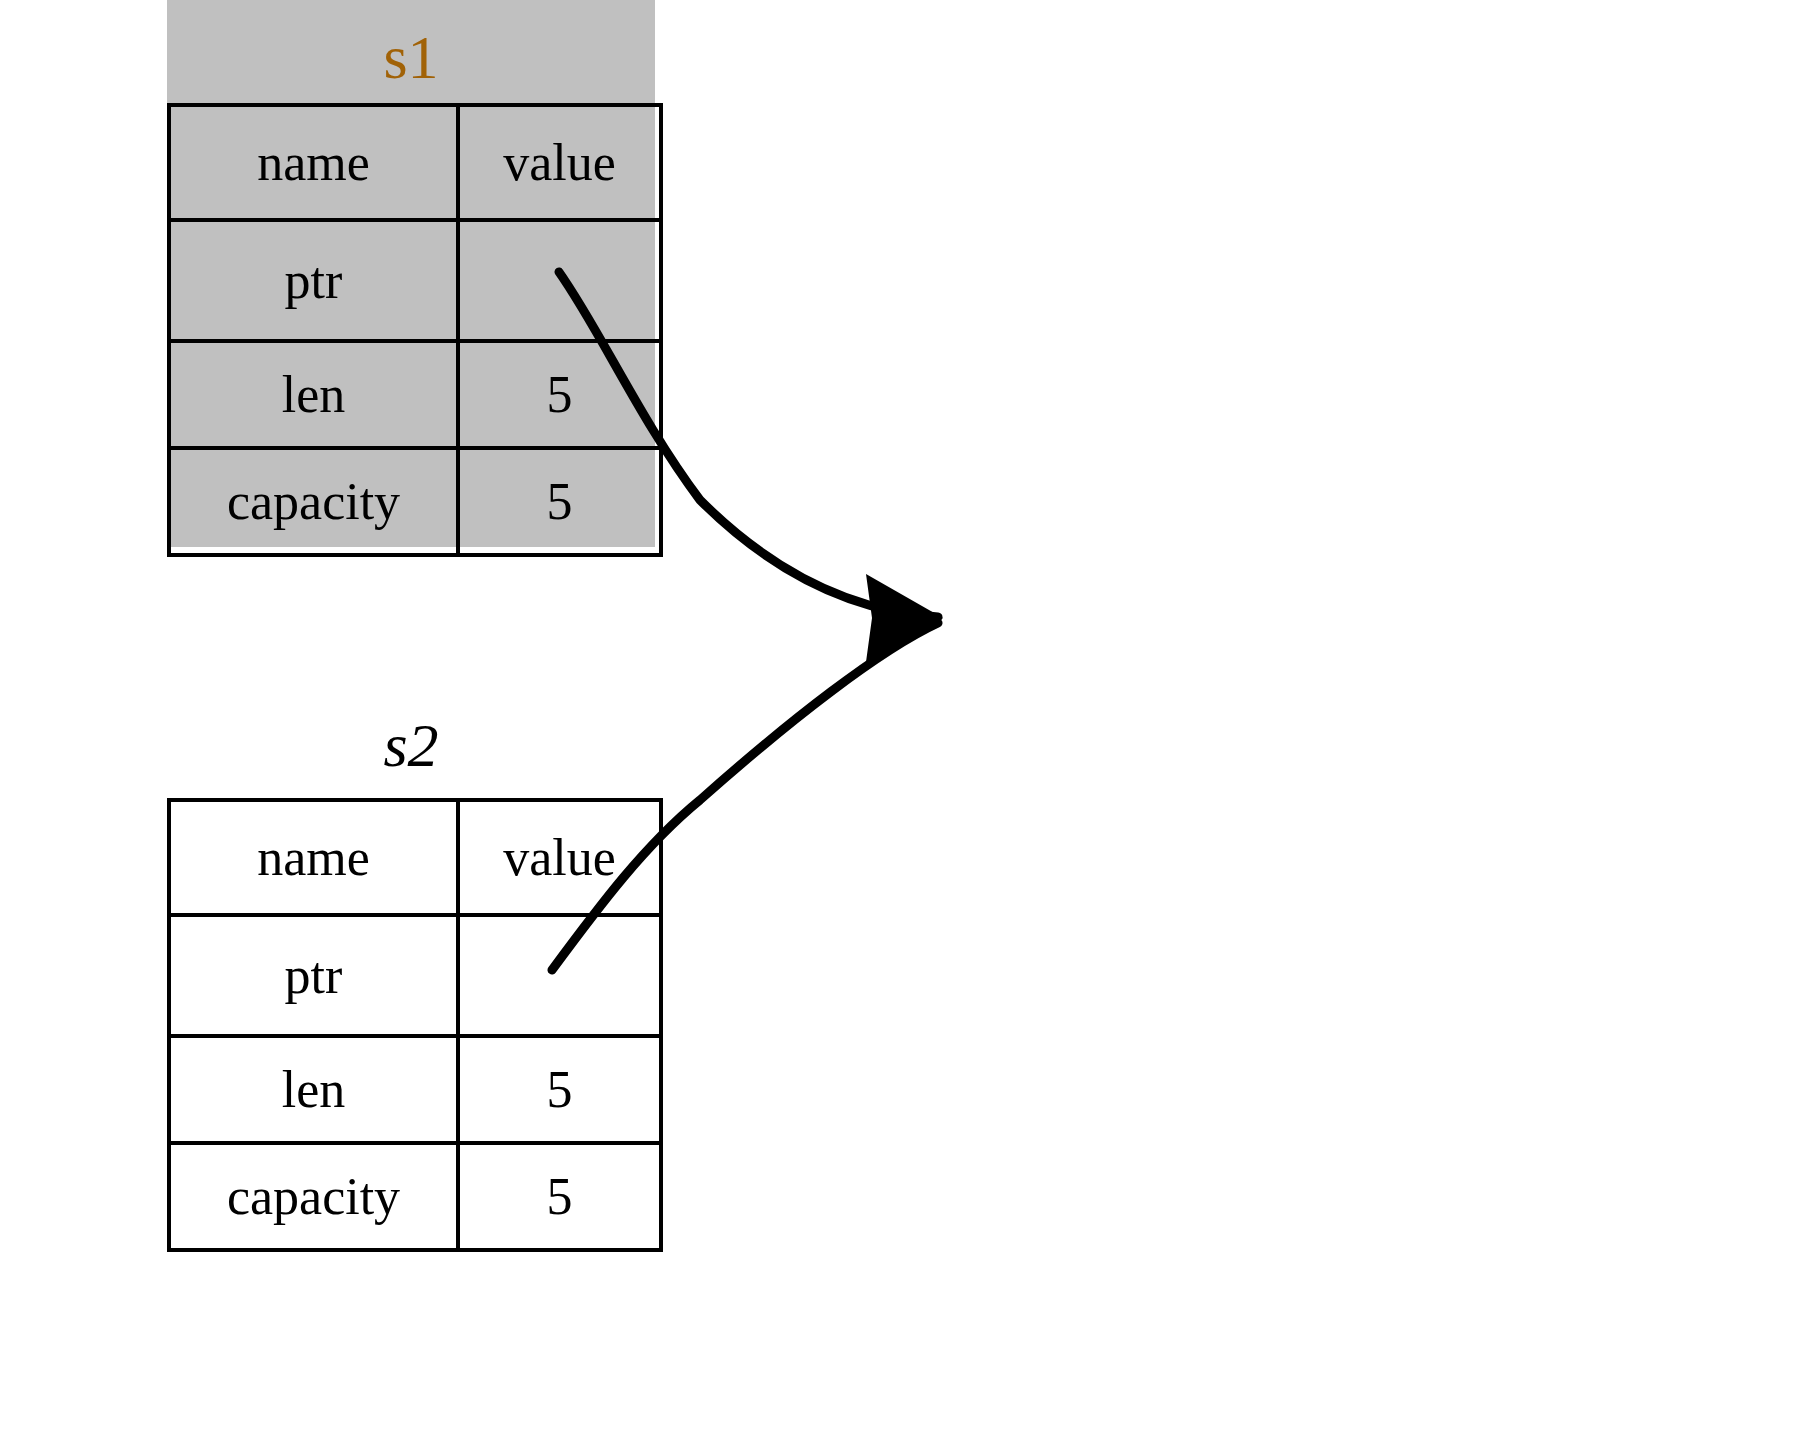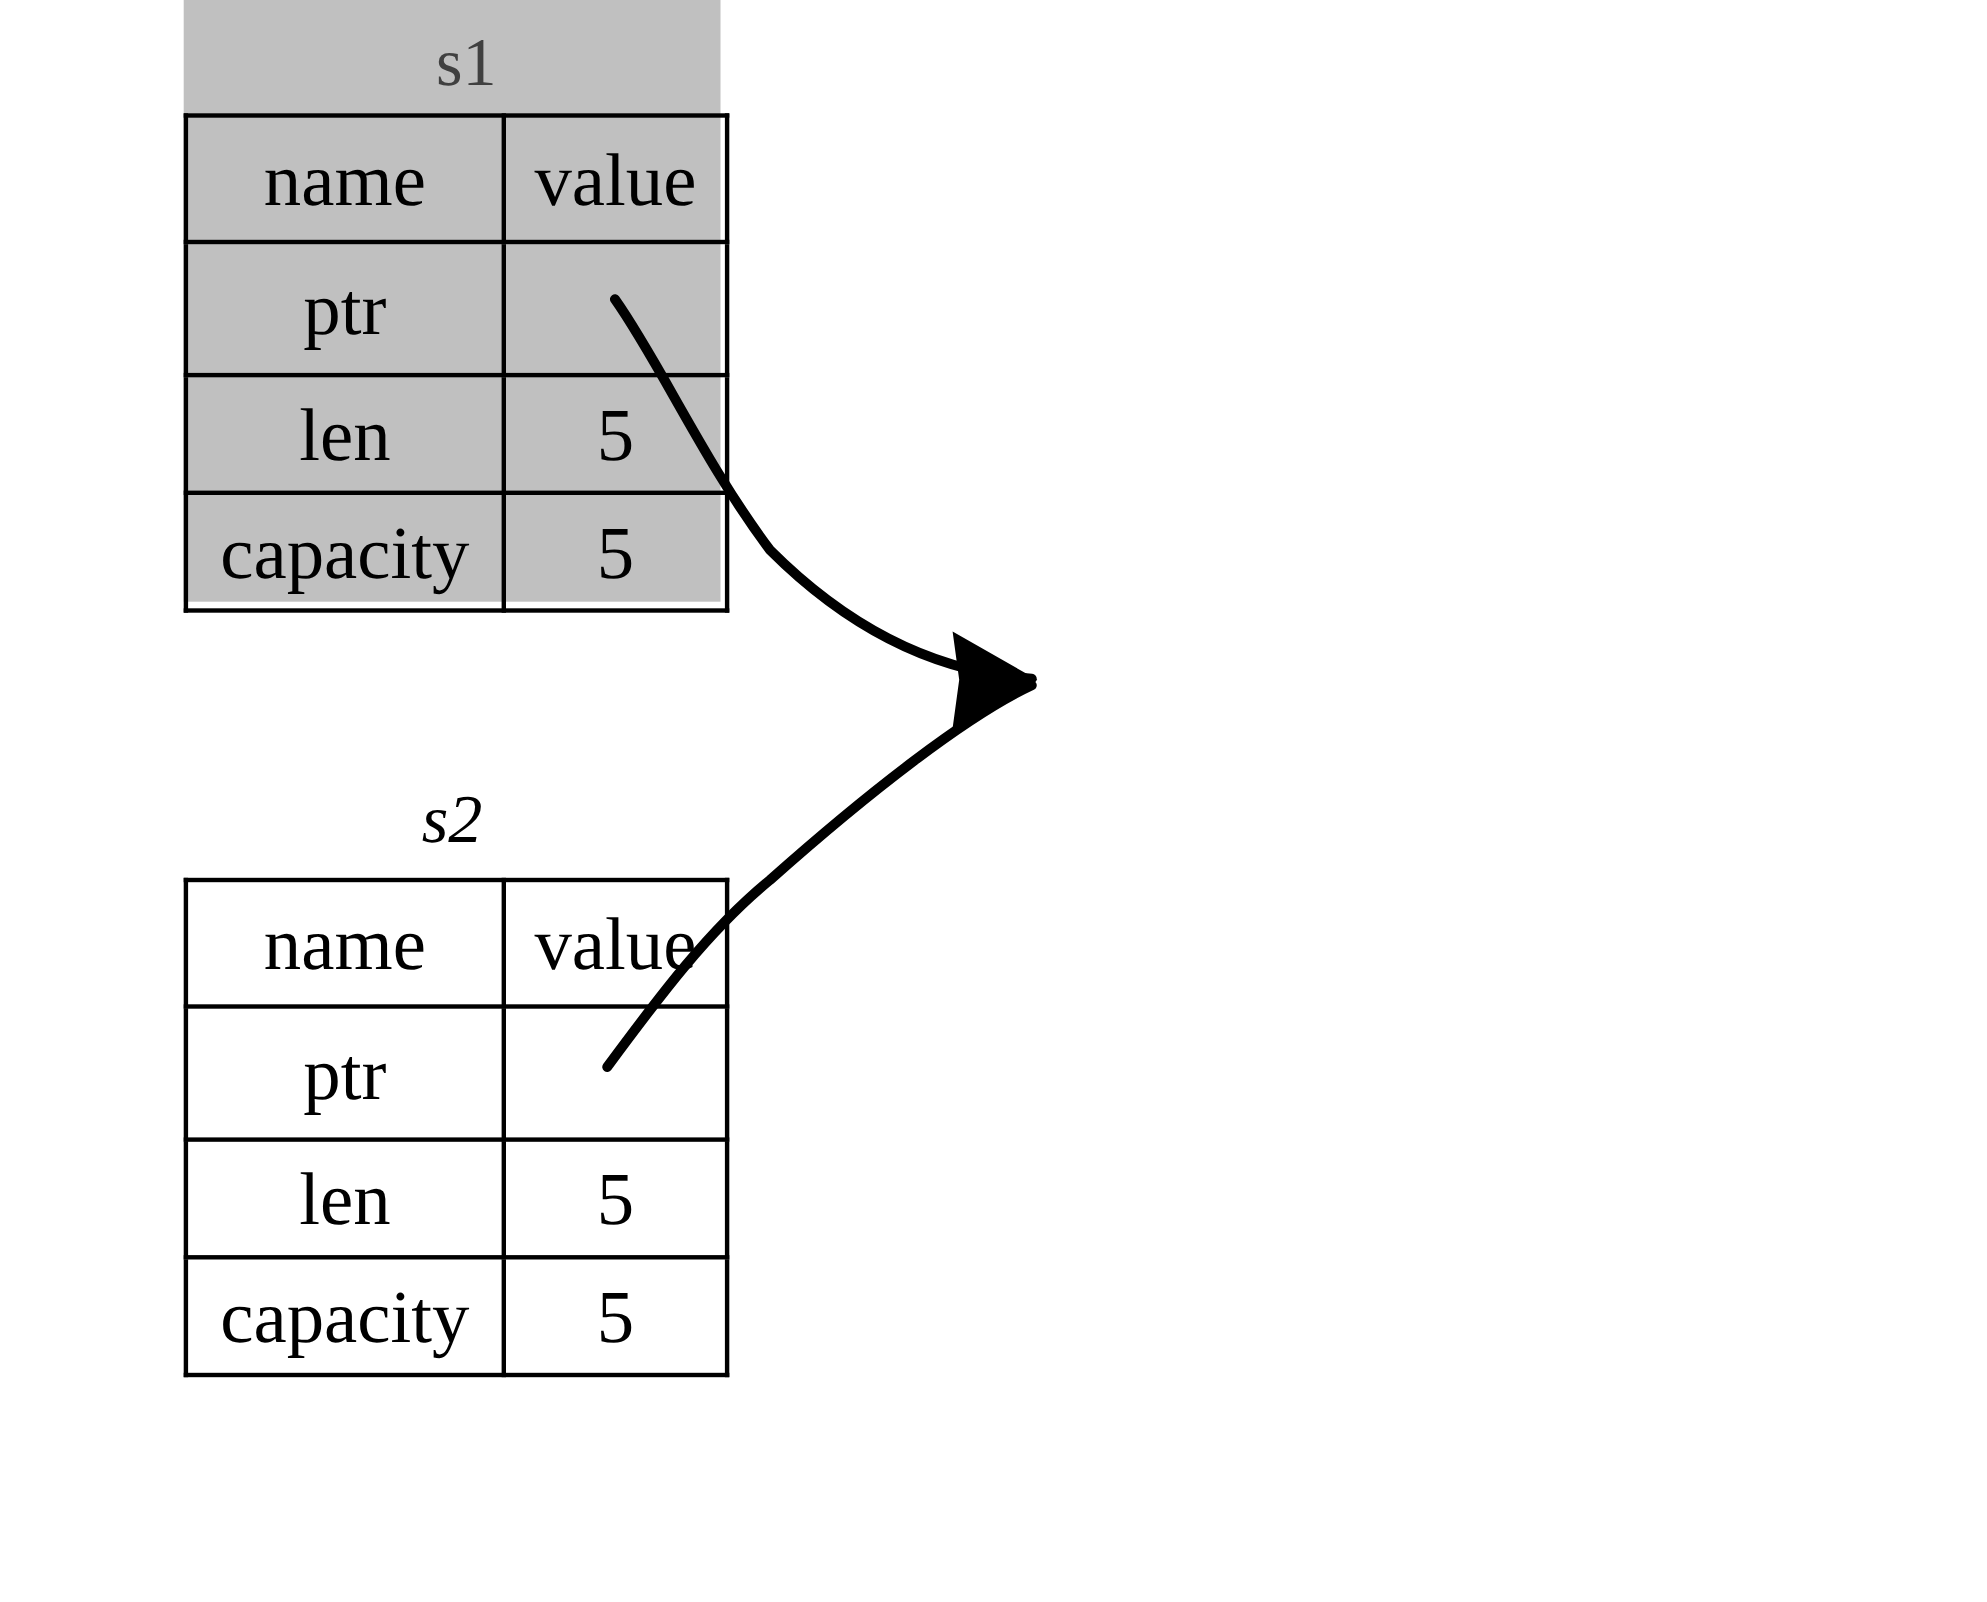--- a/index.html
+++ b/index.html
@@ -28,21 +28,21 @@
   .struct-table {
     position: absolute;
     border-collapse: collapse;
     table-layout: fixed;
     border-spacing: 0;
   }
   .struct-table td {
     border: 4px solid #000000;
     text-align: center;
     vertical-align: middle;
-    font-size: 68px;
+    font-size: 52px;
     line-height: 1;
     padding: 0;
     font-family: "Liberation Serif", "DejaVu Serif", serif;
     font-weight: normal;
     white-space: nowrap;
   }
 
   
   #s1-shade {
     position: absolute;
@@ -54,22 +54,21 @@
   }
   #s1-title {
     position: absolute;
     left: 167px;
     top: 12px;
     width: 488px;
     height: 90px;
     line-height: 90px;
     text-align: center;
     font-size: 62px;
-    color: #404040;
-    margin-left: 13px;
+    color: #a16207;
   }
   #s1-table {
     left: 167px;
     top: 103px;
   }
   #s1-table td { background: transparent; }
   #s1-table td.name-col { width: 285px; }
   #s1-table td.val-col  { width: 199px; }
   #s1-table tr.r-head td { height: 111px; }
   #s1-table tr.r-ptr  td { height: 117px; }

